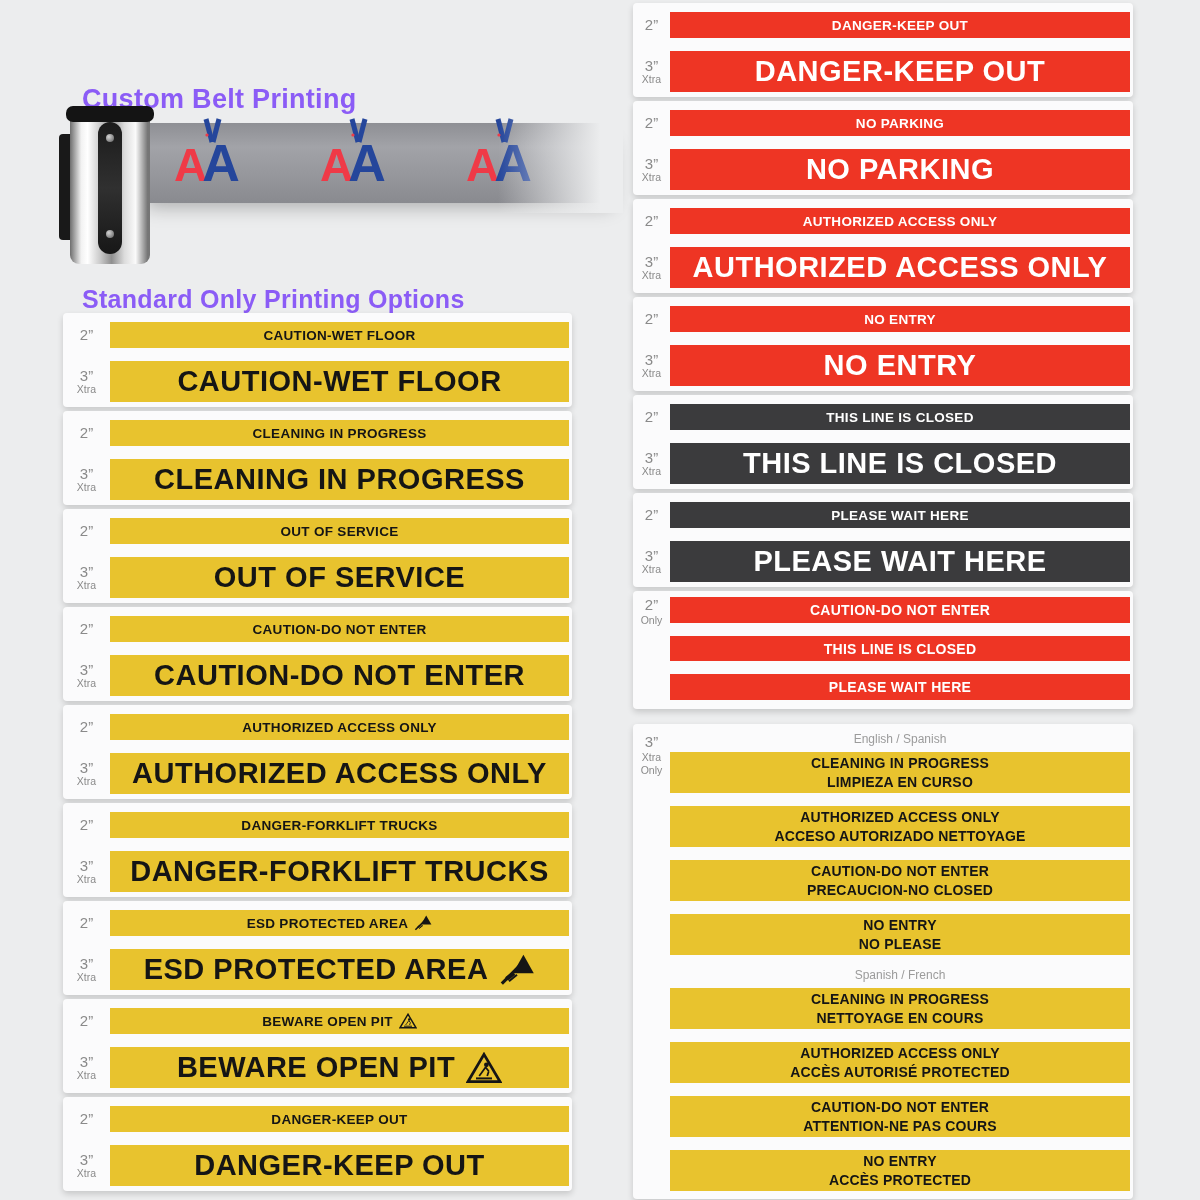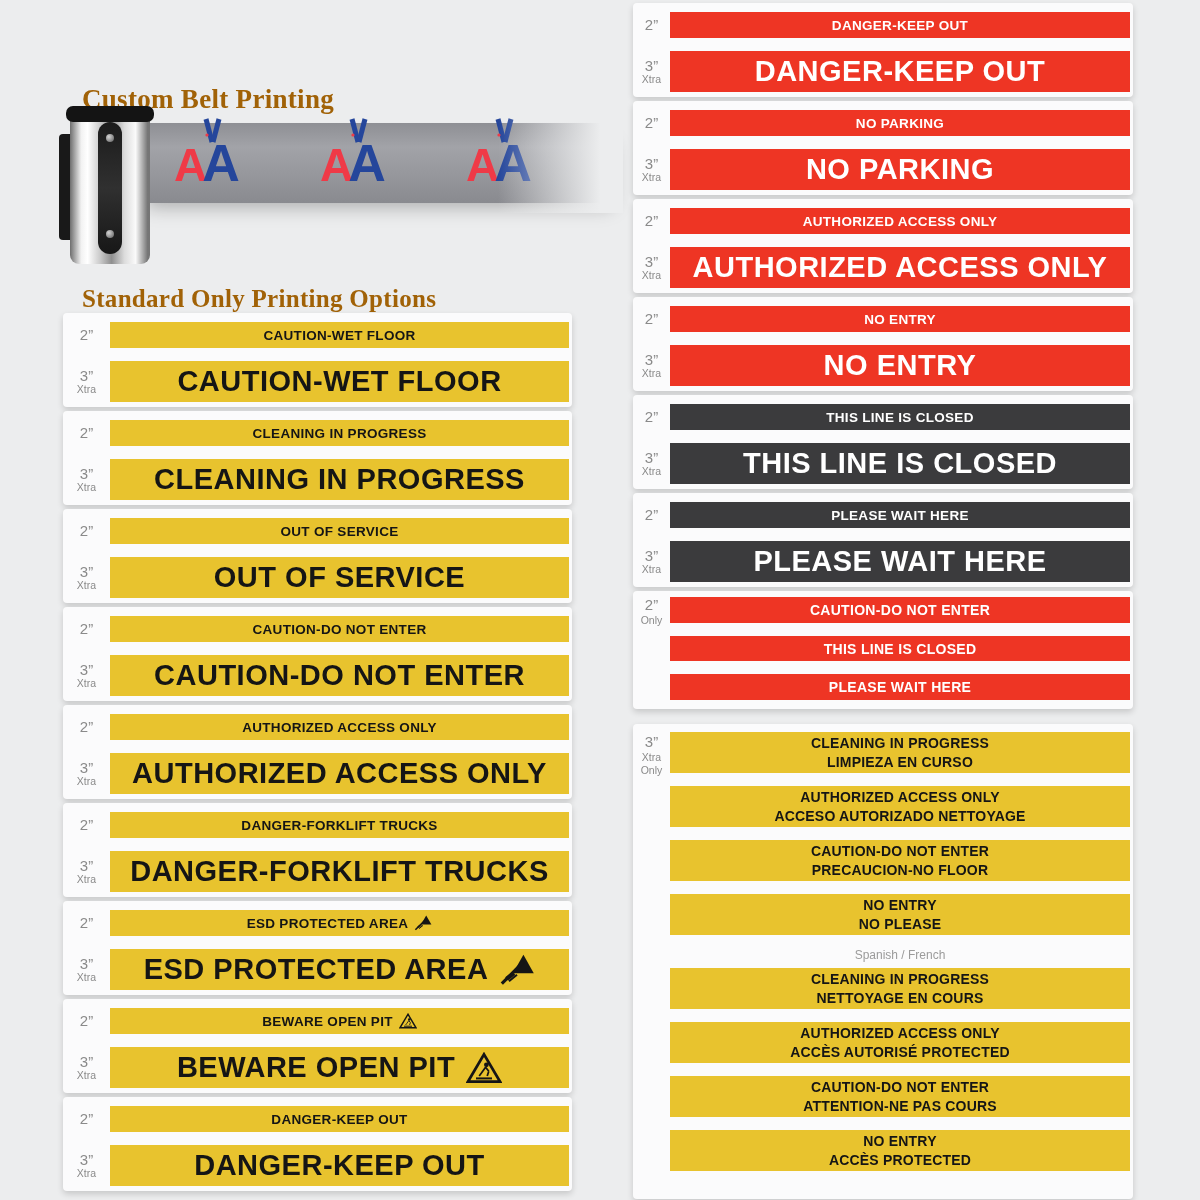--- a/index.html
+++ b/index.html
@@ -6,22 +6,22 @@
   body {
     width:1200px; height:1200px;
     background:#ECEDEE;
     font-family:"Liberation Sans", sans-serif;
     position:relative; overflow:hidden;
   }
 
   
   .hero-title, .hero-subtitle {
     position:absolute; left:82px;
-    font-family:Liberation Serif, serif;
-    font-weight:bold; color:#a16207; letter-spacing:.3px;
+    font-family:Liberation Sans, sans-serif;
+    font-weight:bold; color:#8b5cf6; letter-spacing:.3px;
   }
   .hero-title   { top:66px;  font-size:27px; }
   .hero-subtitle{ top:264px; font-size:25px; }
 
   .demo-belt {
     position:absolute; left:138px; top:123px; width:482px; height:80px;
     background:linear-gradient(180deg,#8E8F94 0%,#A2A3A8 30%,#96979C 65%,#898A8F 100%);
     box-shadow:0 12px 18px -8px rgba(0,0,0,.28);
   }
   .demo-belt::after {
@@ -492,31 +492,32 @@
   </div>
 </div>
 
 <div class="card rcard bilingual">
   <div class="gutter">
     <span class="sz">3”</span>
     <span class="szsub">Xtra</span>
     <span class="szsub">Only</span>
   </div>
   <div class="belts">
+    <div class="bl-header">English / Spanish</div>
     <div class="belt bl yellow">
       <span>CLEANING IN PROGRESS</span>
         <span>LIMPIEZA EN CURSO</span>
     </div>
     <div class="belt bl yellow">
       <span>AUTHORIZED ACCESS ONLY</span>
         <span>ACCESO AUTORIZADO NETTOYAGE</span>
     </div>
     <div class="belt bl yellow">
       <span>CAUTION-DO NOT ENTER</span>
-        <span>PRECAUCION-NO FLOOR</span>
+        <span>PRECAUCION-NO CLOSED</span>
     </div>
     <div class="belt bl yellow last">
       <span>NO ENTRY</span>
         <span>NO PLEASE</span>
     </div>
     <div class="bl-header second">Spanish / French</div>
     <div class="belt bl yellow">
       <span>CLEANING IN PROGRESS</span>
         <span>NETTOYAGE EN COURS</span>
     </div>

